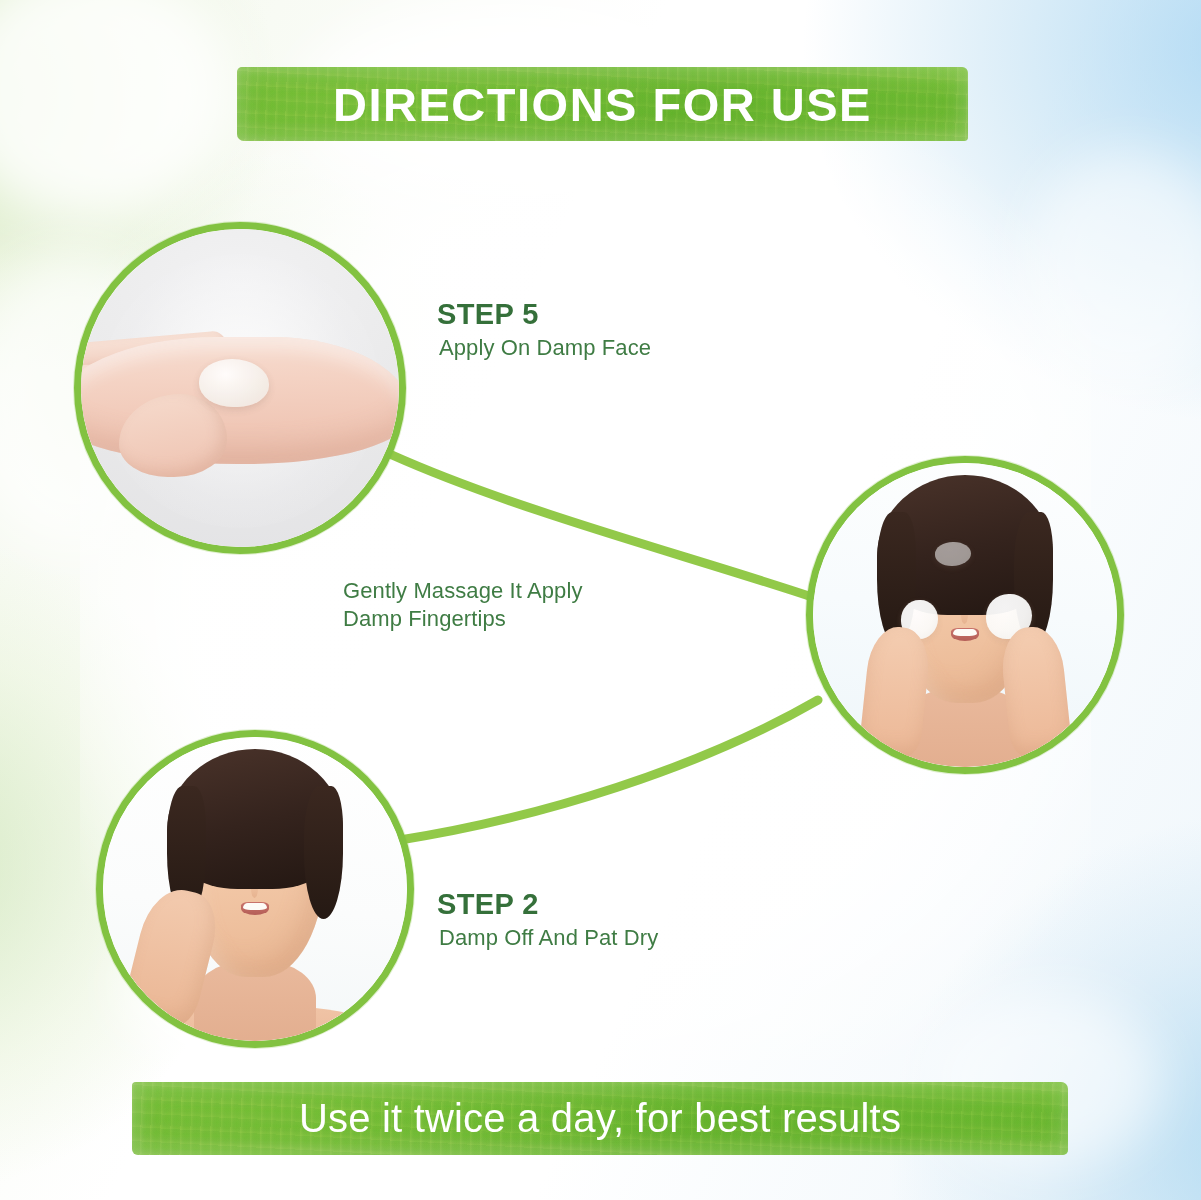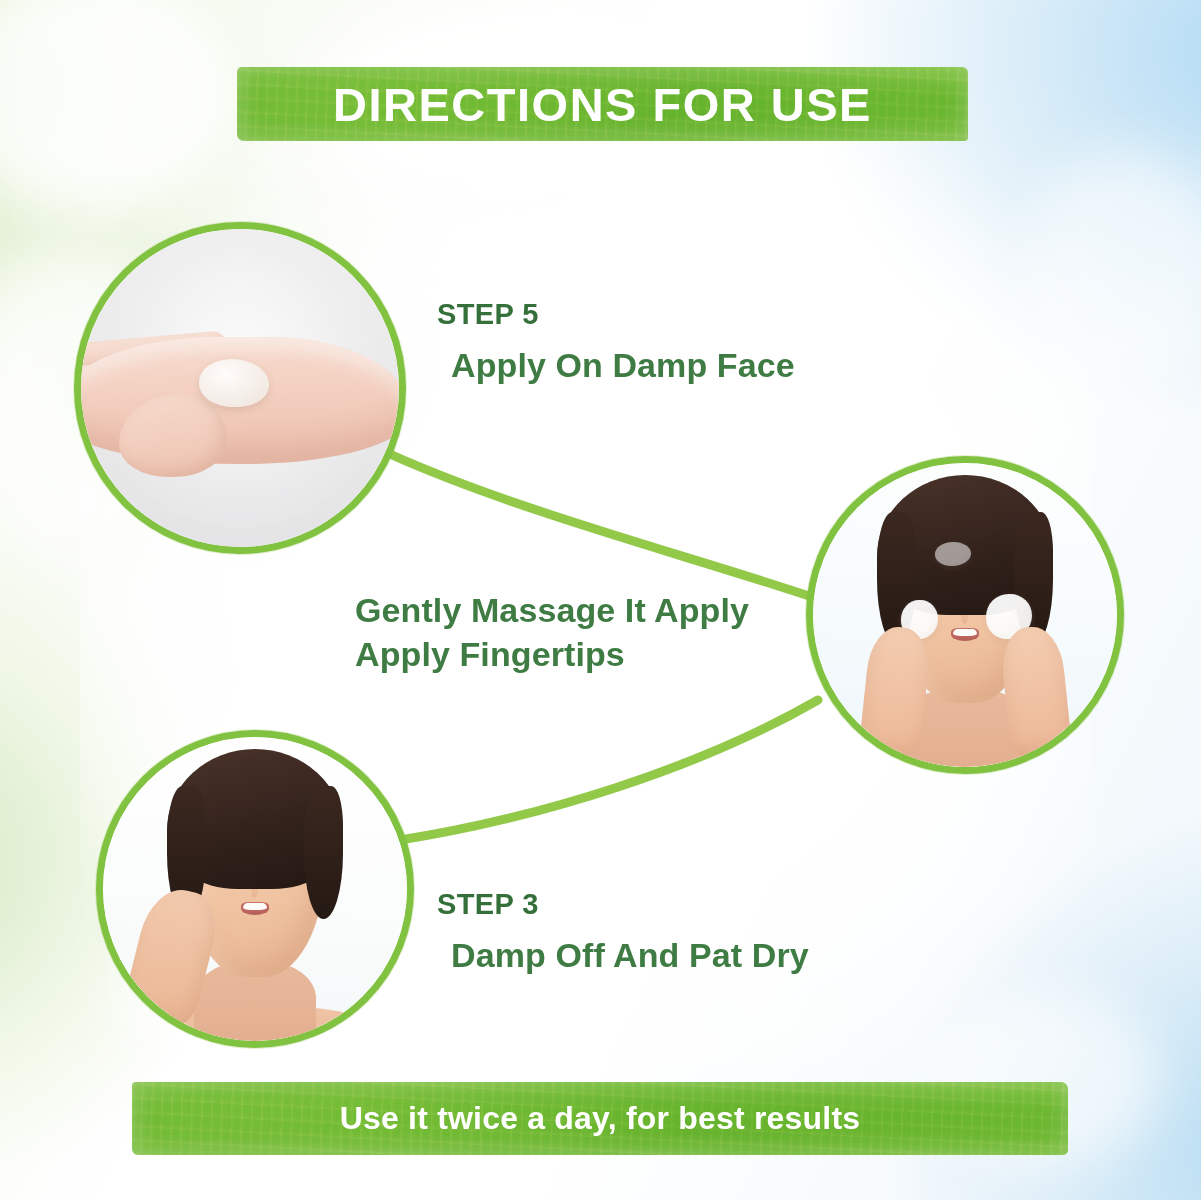--- a/index.html
+++ b/index.html
@@ -74,21 +74,21 @@
   #header-title{
     position:relative;z-index:2;
     font-size:47px;font-weight:bold;letter-spacing:1.5px;
     text-transform:uppercase;
     font-family:"Liberation Sans", sans-serif;
   }
 
   #footer-banner{left:132px;top:1082px;width:936px;height:73px;border-radius:4px 7px 5px 6px;}
   #footer-text{
     position:relative;z-index:2;
-    font-size:32px;font-weight:bold;letter-spacing:.2px;
+    font-size:40px;font-weight:normal;letter-spacing:.2px;
   }
 
   
   #connector-svg{position:absolute;left:0;top:0;width:1201px;height:1200px;pointer-events:none;}
 
   
   .circle{
     position:absolute;border-radius:50%;
     border:7px solid #82c241;
     overflow:hidden;
@@ -235,22 +235,22 @@
   .foam-cheek-r{right:28%;top:43%;width:15%;height:15%;}
   .foam-fore{left:40%;top:26%;width:12%;height:8%;opacity:.55;}
 
   
   .step-block{position:absolute;}
   .step-label{
     font-size:29px;font-weight:bold;color:#35703a;
     letter-spacing:.4px;margin:0 0 4px 0;line-height:1.12;
   }
   .step-desc{
-    font-size:34px;font-weight:bold;color:#3f7c44;
-    line-height:1.28;margin:14px;letter-spacing:.1px;
+    font-size:22px;font-weight:normal;color:#3f7c44;
+    line-height:1.28;margin:2px;letter-spacing:.1px;
   }
   #step-1-block{left:437px;top:298px;width:430px;}
   #step-2-block{left:341px;top:575px;width:430px;}
   #step-3-block{left:437px;top:888px;width:430px;}
 </style>
 </head>
 <body>
 
 <div class="poster">
 
@@ -348,26 +348,26 @@
   </div>
 
   <div class="step-block" id="step-1-block">
     <p class="step-label">STEP 5</p>
     <p class="step-desc">Apply On Damp Face</p>
   </div>
 
   <div class="step-block" id="step-2-block">
     <p class="step-desc">
       <span>Gently Massage It Apply</span><br>
-      <span>Apply Fingertips</span>
+      <span>Damp Fingertips</span>
     </p>
   </div>
 
   <div class="step-block" id="step-3-block">
-    <p class="step-label">STEP 3</p>
+    <p class="step-label">STEP 2</p>
     <p class="step-desc">Damp Off And Pat Dry</p>
   </div>
 
   <div class="banner" id="footer-banner">
     <span id="footer-text">Use it twice a day, for best results</span>
   </div>
 
 </div>
 
 </body></html>

